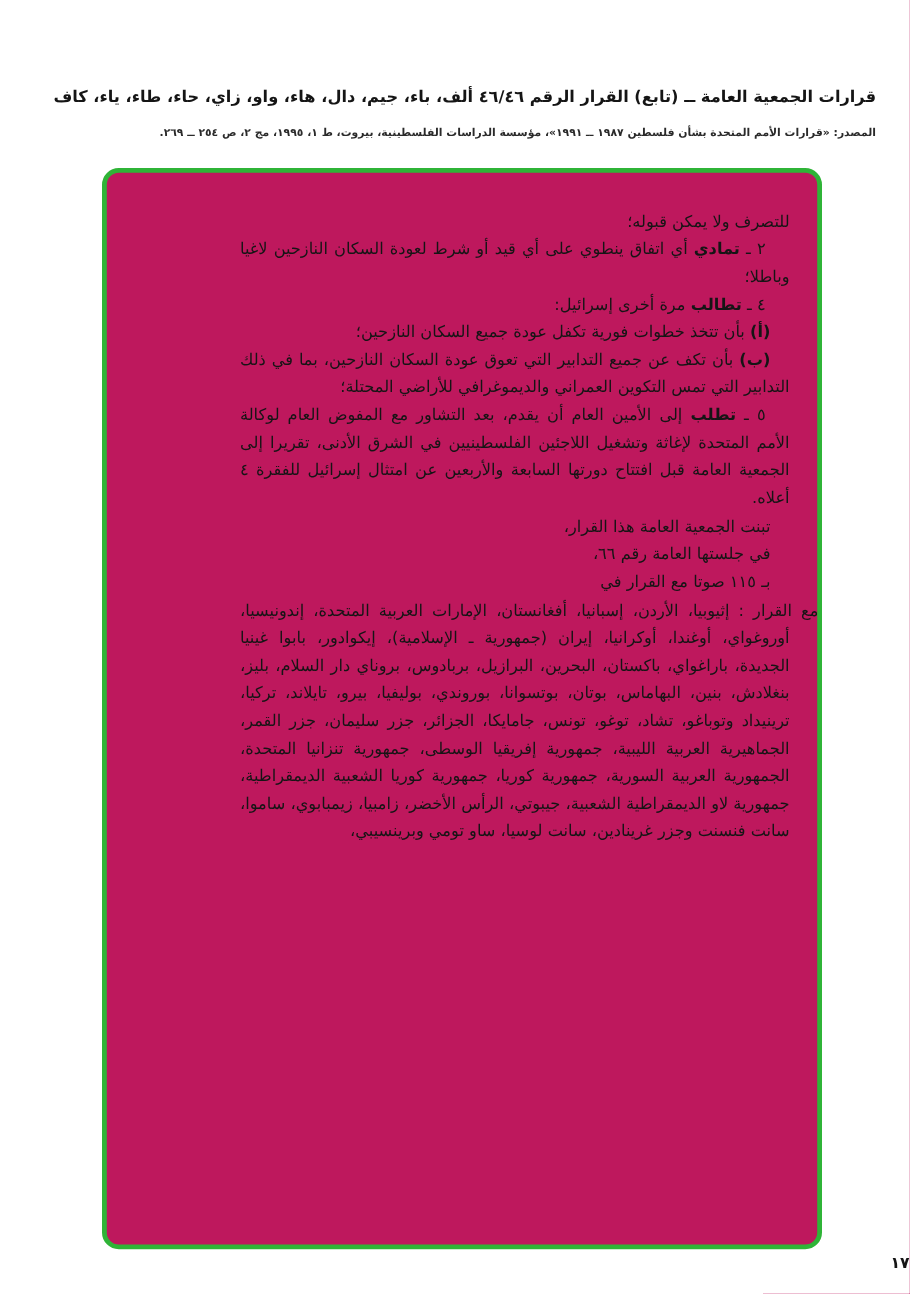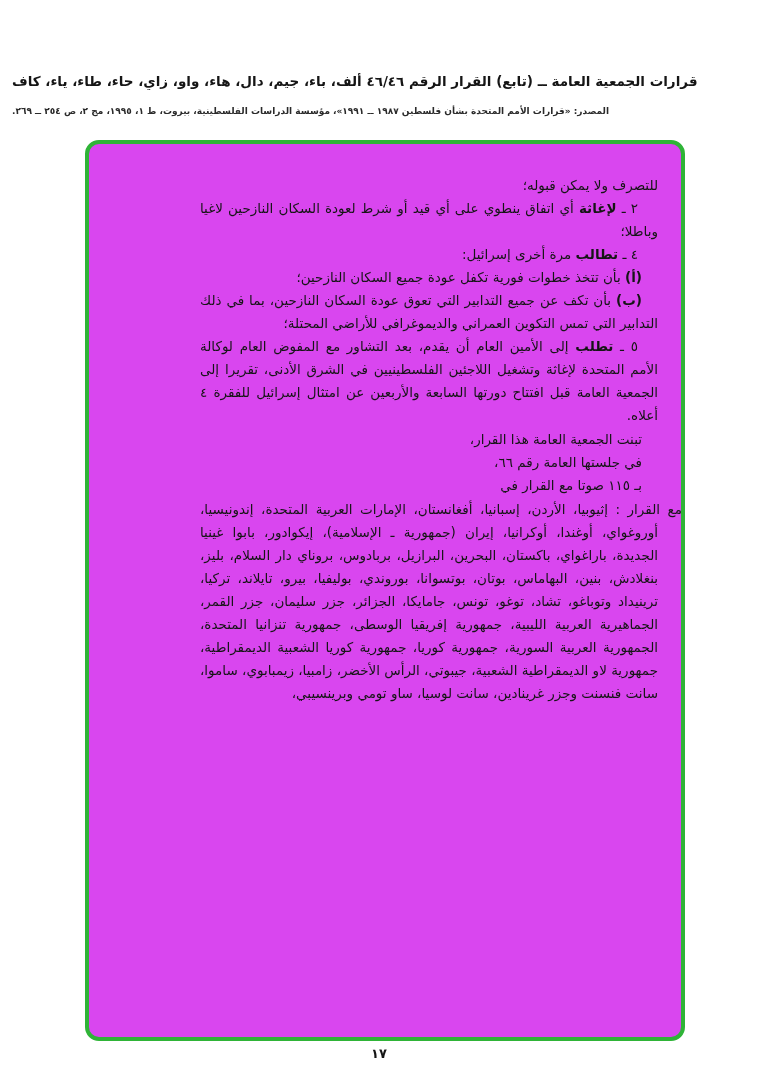--- a/index.html
+++ b/index.html
@@ -19,21 +19,21 @@
     position: absolute;
     inset: 0;
     background: #ffffff;
   }
   .doc-header {
     position: absolute;
     top: 72px;
     left: 12px;
     right: 28px;
     direction: rtl;
-    text-align: left;
+    text-align: right;
   }
   .doc-title {
     font-size: 13.5px;
     font-weight: bold;
     line-height: 18px;
     letter-spacing: 0.1px;
   }
   .doc-source {
     margin-top: 16px;
     font-size: 9px;
@@ -41,21 +41,21 @@
     color: #2a2a2a;
   }
   .frame {
     position: absolute;
     left: 85px;
     top: 140px;
     width: 592px;
     height: 893px;
     border: 4px solid #2fb437;
     border-radius: 14px;
-    background: #d946ef;
+    background: #be185d;
     overflow: hidden;
   }
   .content {
     position: absolute;
     top: 30px;
     right: 23px;
     width: 458px;
     direction: rtl;
     text-align: justify;
     font-size: 13.5px;
@@ -83,42 +83,41 @@
   .countries {
     margin-left: -20px;
     padding-right: 24px;
     text-indent: -24px;
   }
   .page-number {
     position: absolute;
     top: 1046px;
     left: 0;
     right: 0;
-    text-align: center;
     font-size: 13px;
     font-weight: bold;
     direction: rtl;
   }
 </style>
 </head>
 <body style="color: rgb(21, 21, 21);">
 
 <div class="page">
 
   <header class="doc-header">
     <div class="doc-title">قرارات الجمعية العامة ــ (تابع) القرار الرقم ٤٦/٤٦ ألف، باء، جيم، دال، هاء، واو، زاي، حاء، طاء، ياء، كاف</div>
     <div class="doc-source">المصدر: «قرارات الأمم المتحدة بشأن فلسطين ١٩٨٧ ــ ١٩٩١»، مؤسسة الدراسات الفلسطينية، بيروت، ط ١، ١٩٩٥، مج ٢، ص ٢٥٤ ــ ٢٦٩.</div>
   </header>
 
   <section class="frame" style="border-color: rgb(47, 180, 55);">
     <div class="content">
 
       <p class="cont-line">للتصرف ولا يمكن قبوله؛</p>
 
-      <p class="clause"><span>٢ ـ</span> <b>لإغاثة</b> <span>أي اتفاق ينطوي على أي قيد أو شرط لعودة السكان النازحين لاغيا وباطلا؛</span></p>
+      <p class="clause"><span>٢ ـ</span> <b>تمادي</b> <span>أي اتفاق ينطوي على أي قيد أو شرط لعودة السكان النازحين لاغيا وباطلا؛</span></p>
 
 
       <p class="clause"><span>٤ ـ</span> <b>تطالب</b> <span>مرة أخرى إسرائيل:</span></p>
 
       <p class="clause sub"><b>(أ)</b> <span>بأن تتخذ خطوات فورية تكفل عودة جميع السكان النازحين؛</span></p>
 
       <p class="clause sub"><b>(ب)</b> <span>بأن تكف عن جميع التدابير التي تعوق عودة السكان النازحين، بما في ذلك التدابير التي تمس التكوين العمراني والديموغرافي للأراضي المحتلة؛</span></p>
 
       <p class="clause"><span>٥ ـ</span> <b>تطلب</b> <span>إلى الأمين العام أن يقدم، بعد التشاور مع المفوض العام لوكالة الأمم المتحدة لإغاثة وتشغيل اللاجئين الفلسطينيين في الشرق الأدنى، تقريرا إلى الجمعية العامة قبل افتتاح دورتها السابعة والأربعين عن امتثال إسرائيل للفقرة ٤ أعلاه.</span></p>
 

